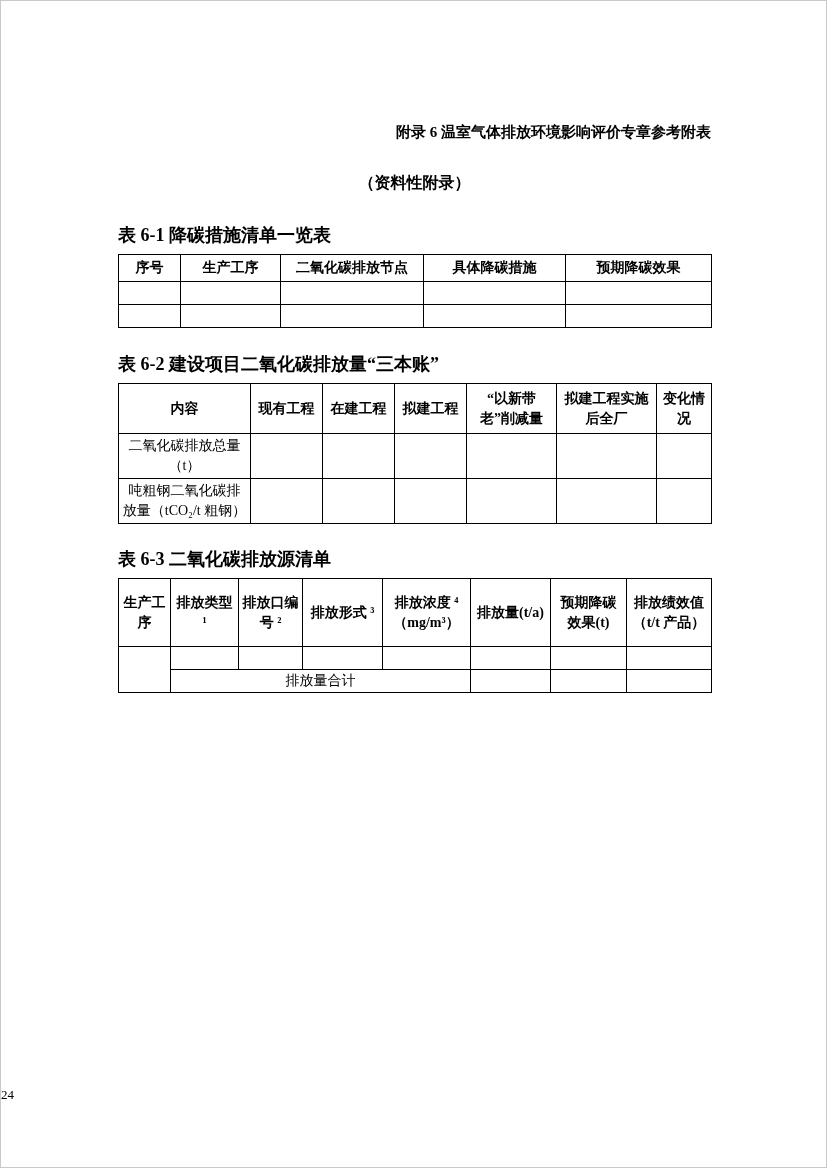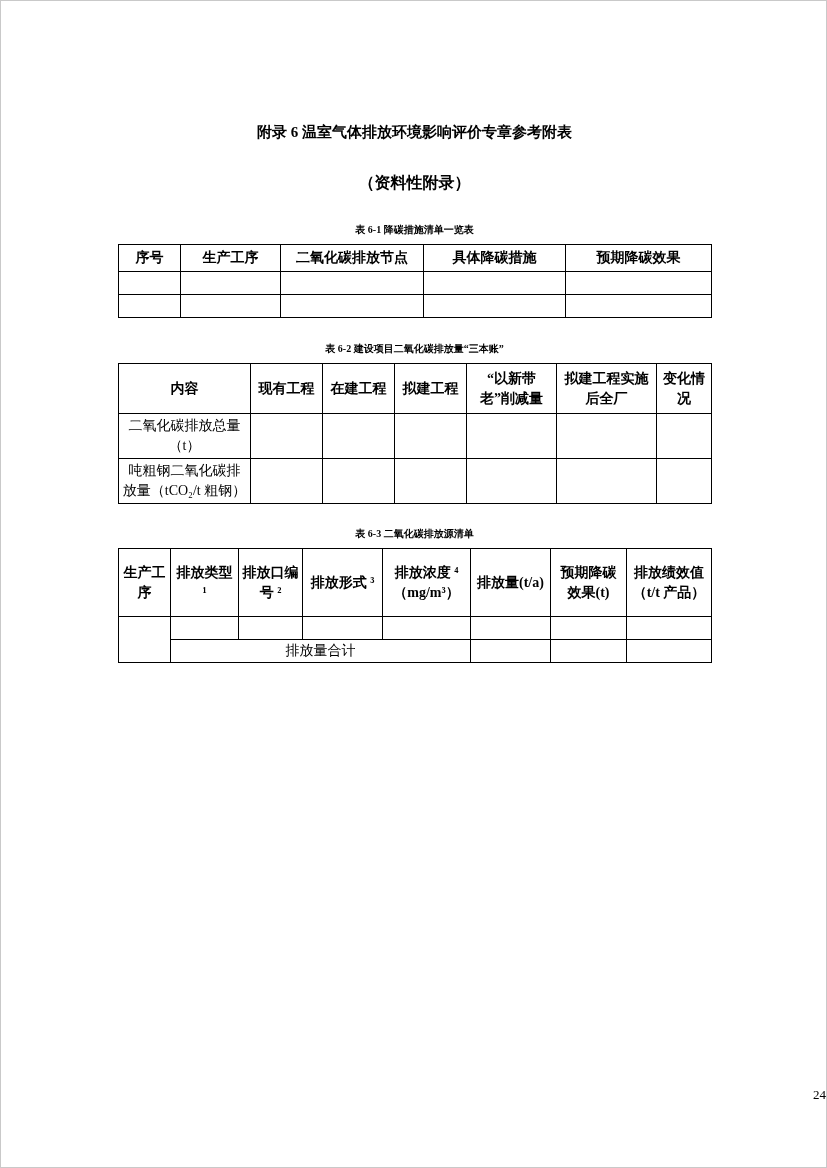--- a/index.html
+++ b/index.html
@@ -20,34 +20,34 @@
   }
   .content {
     position: absolute;
     left: 117px;
     top: 122px;
     width: 593px;
   }
   .doc-title {
     font-size: 15px;
     font-weight: bold;
-    text-align: center;
+    text-align: right;
     margin: 0;
     white-space: nowrap;
   }
   .doc-subtitle {
     font-size: 16px;
     font-weight: bold;
     text-align: center;
     margin: 31px 0 0 0;
   }
   .caption {
-    font-size: 10px;
+    font-size: 18px;
     font-weight: bold;
-    text-align: center;
+    text-align: left;
     margin: 0 0 7px 0;
   }
   .cap1 { margin-top: 29px; }
   .cap2 { margin-top: 24px; }
   .cap3 { margin-top: 23px; }
   table {
     border-collapse: collapse;
     width: 100%;
     table-layout: fixed;
   }
@@ -74,21 +74,21 @@
     font-size: 14px;
     line-height: 22px;
   }
   .note { margin: 0; }
   .note-indent { text-indent: 37px; }
   .page-num {
     position: absolute;
     left: 0;
     right: 0;
     bottom: 64px;
-    text-align: right;
+    text-align: left;
     font-size: 13px;
   }
 </style>
 </head>
 <body>
 
 <div class="page">
   <div class="content">
 
     <p class="doc-title">附录 6 温室气体排放环境影响评价专章参考附表</p>

